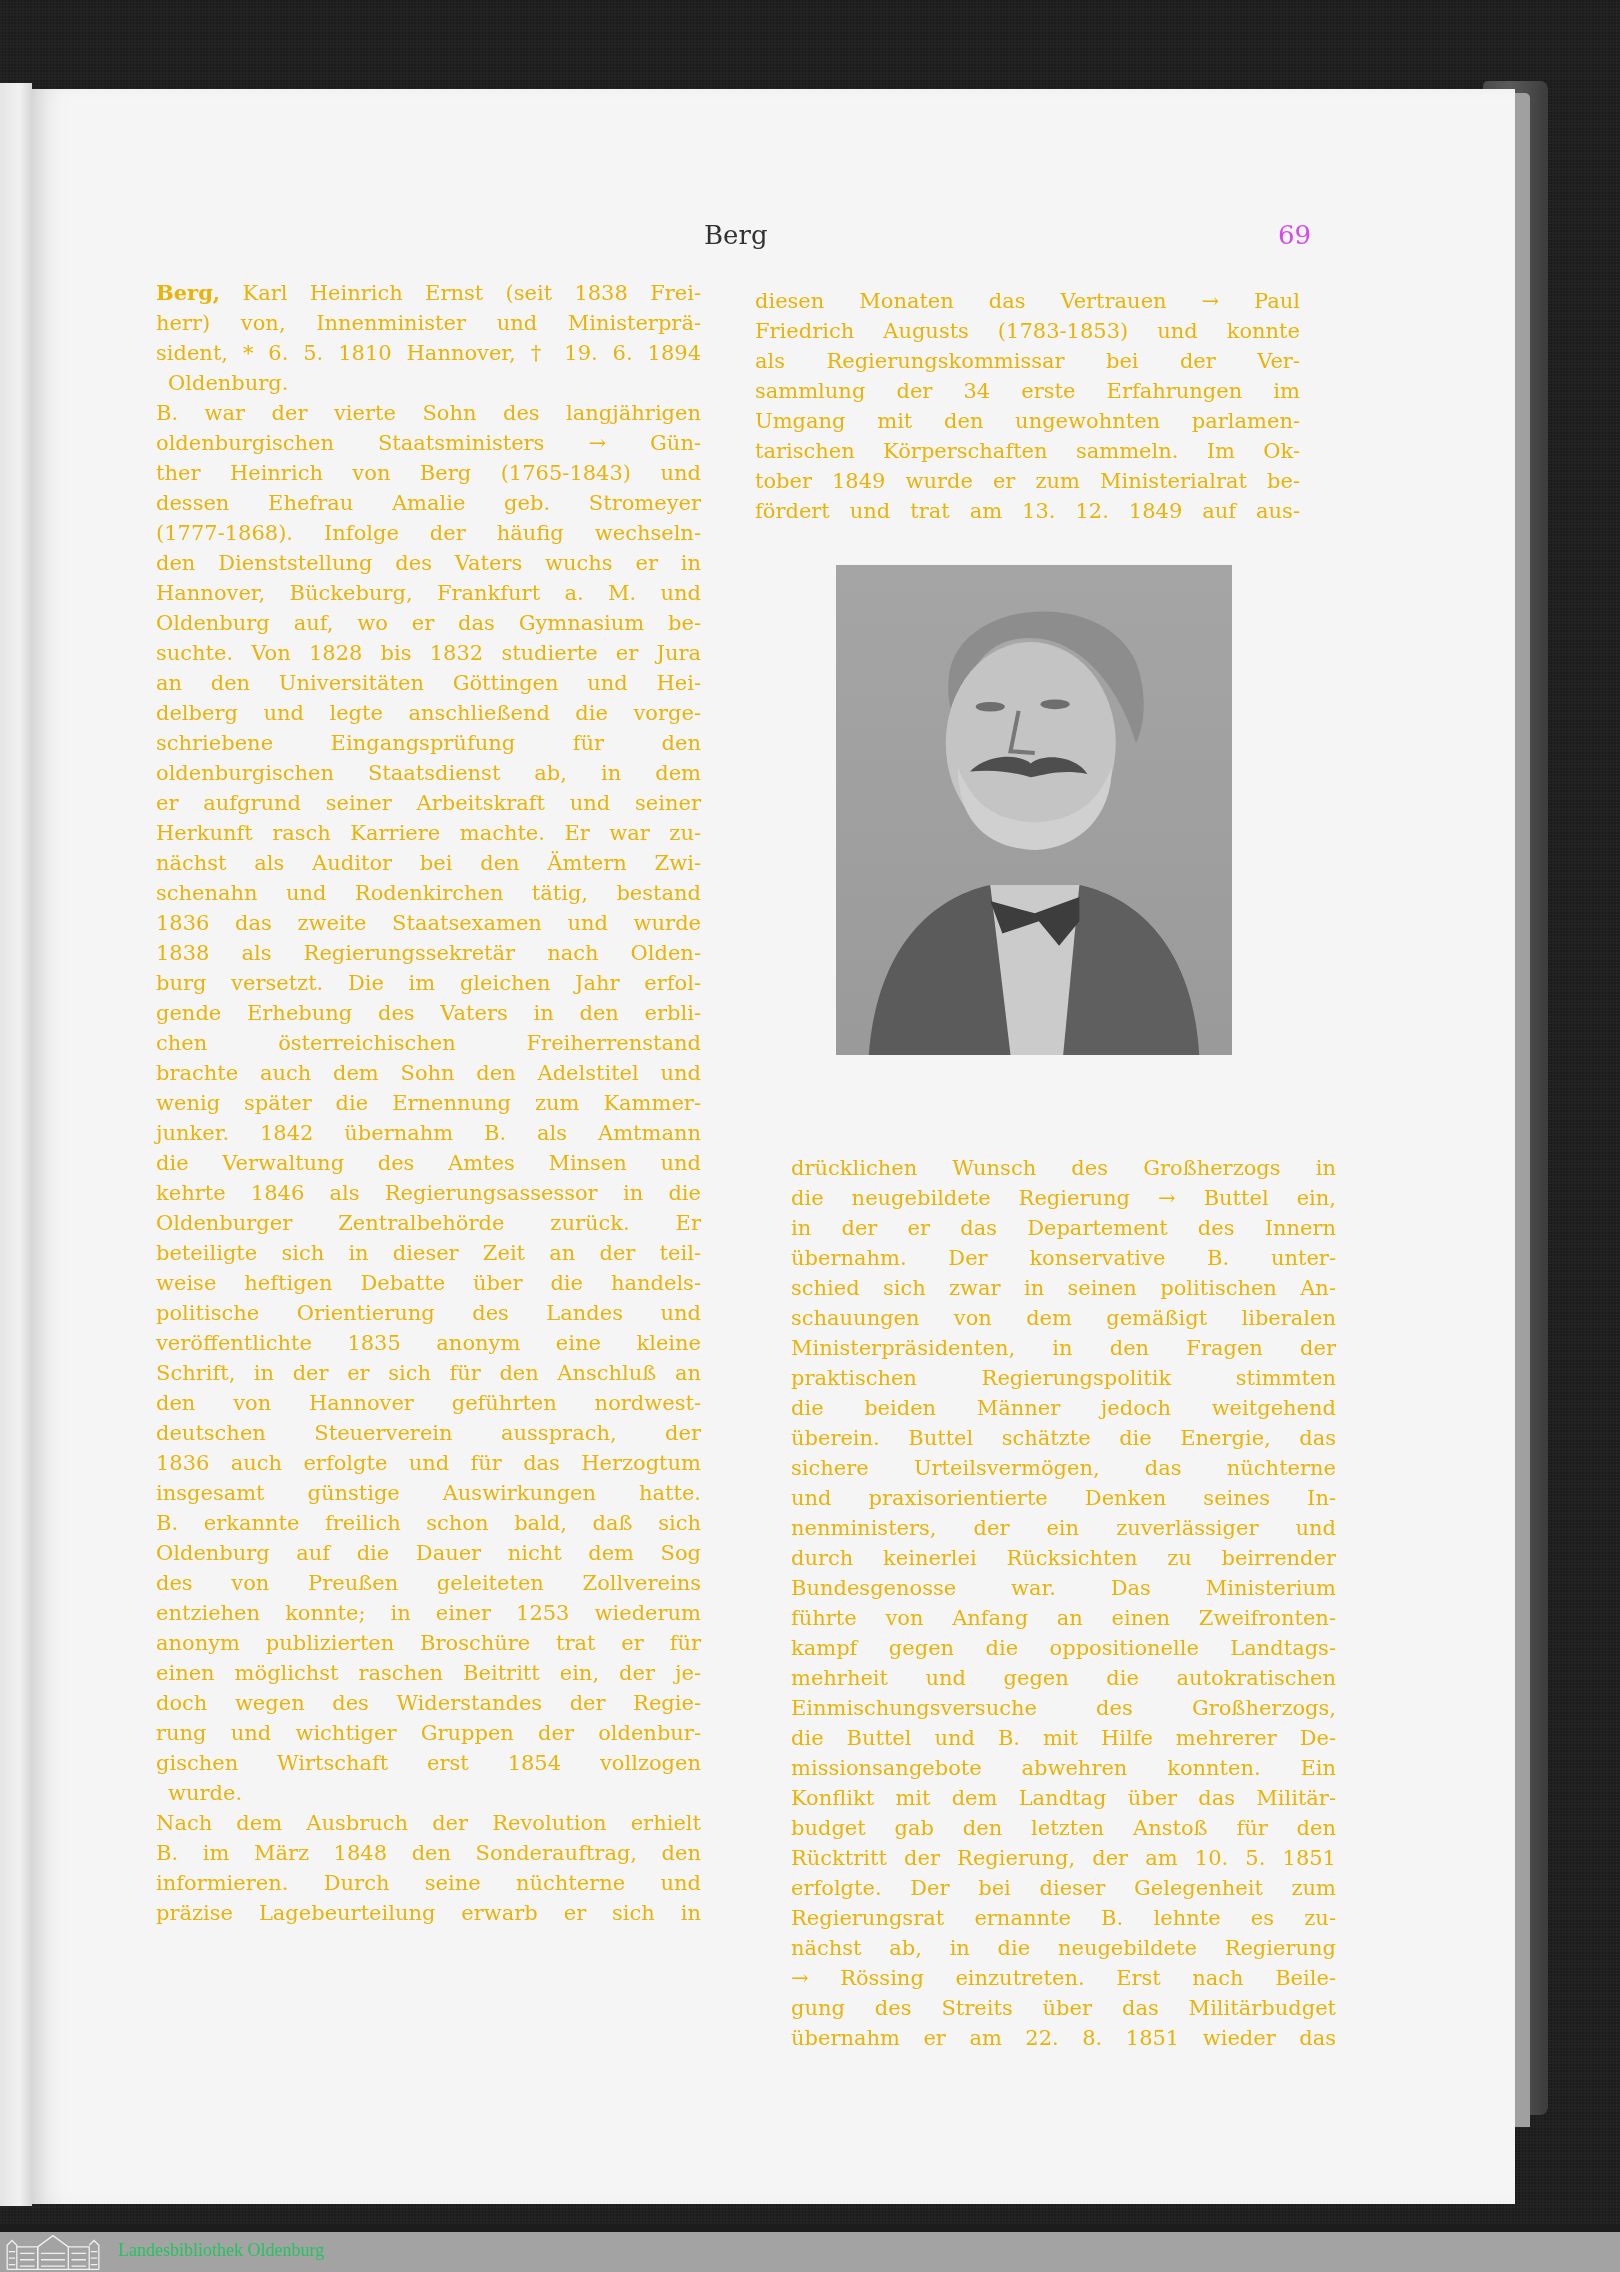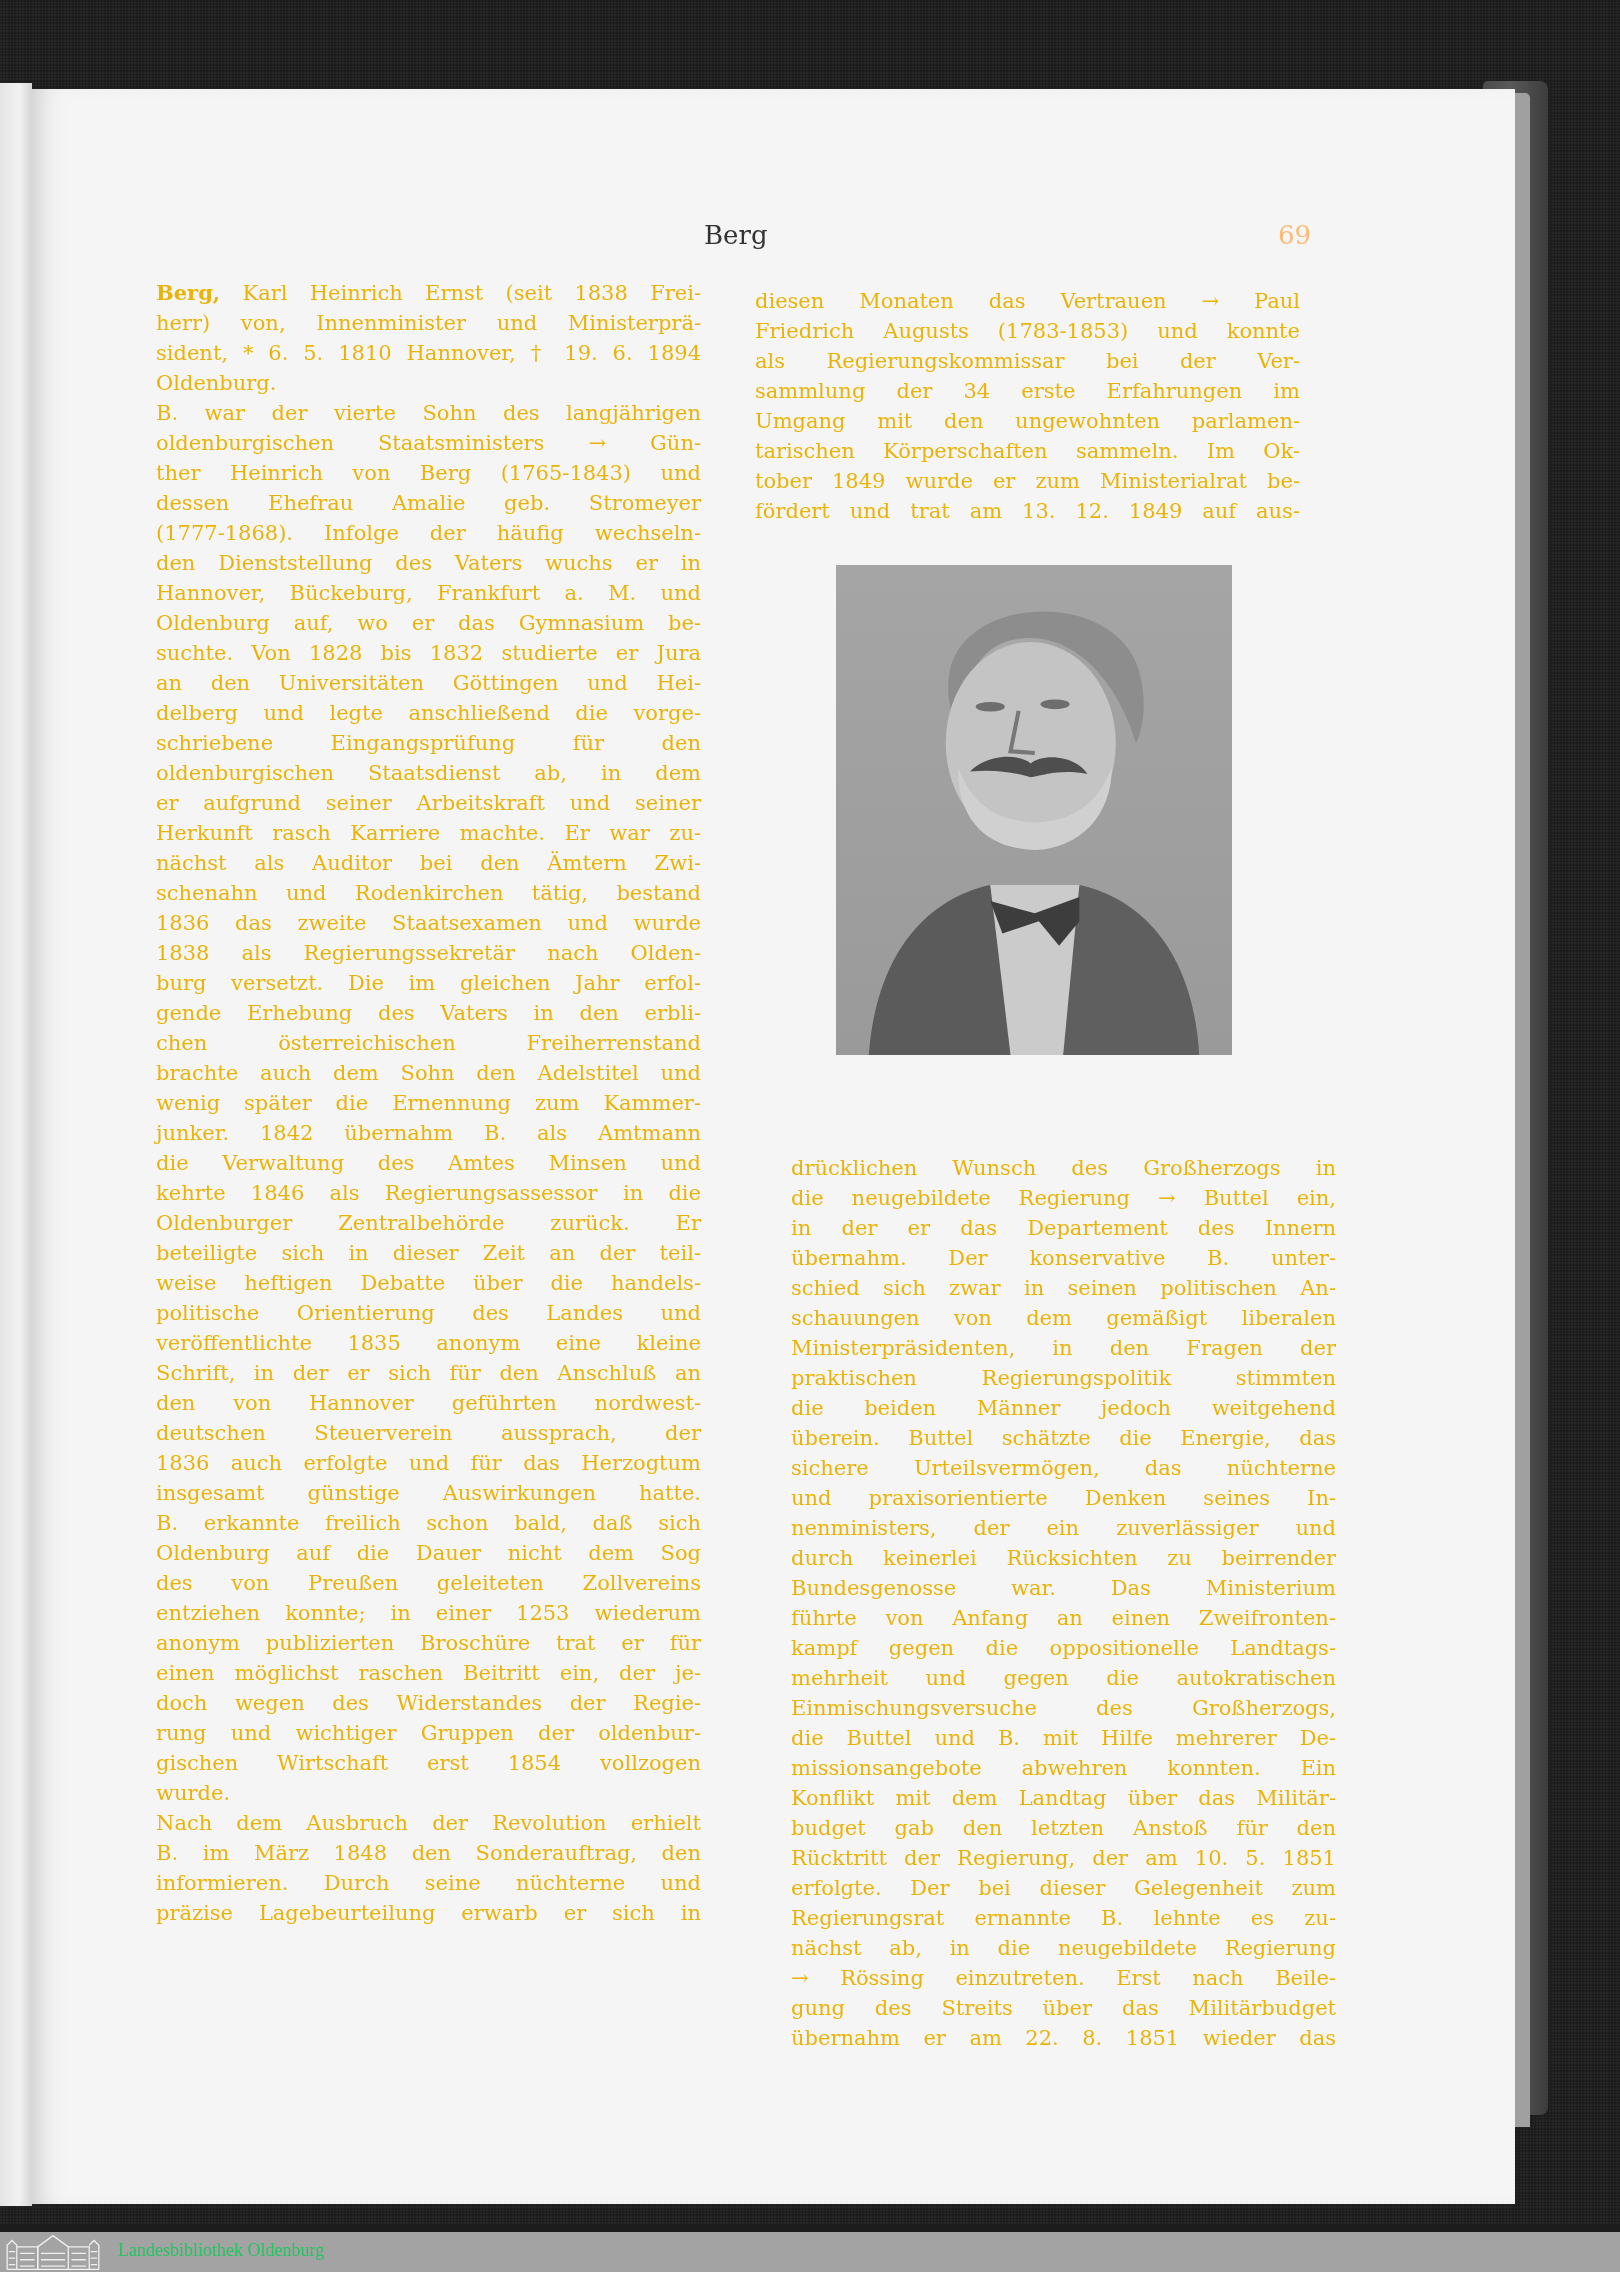--- a/index.html
+++ b/index.html
@@ -39,31 +39,31 @@
   }
   .running-header {
     position: absolute; top: 220px; left: 0; width: 1611px; height: 41px;
   }
   .header-title {
     position: absolute; left: 704px; top: 0;
     font-size: 26px; color: #333;
   }
   .page-number {
     position: absolute; left: 1278px; top: 0;
-    font-size: 26px; color: #fdba74;
+    font-size: 26px; color: #d946ef;
   }
   .column {
     position: absolute; width: 545px;
     font-size: 21px; line-height: 30px; color: #eab308;
   }
   .column .line {
     display: block; text-align: justify; text-align-last: justify;
     white-space: nowrap; height: 30px; overflow: visible;
   }
-  .column .line.last { text-align-last: left; }
+  .column .line.last { text-align-last: left; margin-left: 12px; }
   .col-left { left: 156px; top: 278px; }
   .col-right-top { left: 755px; top: 286px; }
   .col-right-bottom { left: 755px; top: 1153px; margin-left: 36px; }
   .entry-name { font-weight: bold; }
   .portrait {
     position: absolute; left: 836px; top: 565px; width: 396px; height: 490px;
     background:
       radial-gradient(ellipse 97px 122px at 47% 32%, #c9c9c9 0%, #b7b7b7 55%, transparent 70%),
       radial-gradient(ellipse 211px 186px at 50% 98%, #616161 0%, #707070 55%, transparent 75%),
       radial-gradient(ellipse 49px 138px at 50% 90%, #cfcfcf 0%, #c2c2c2 60%, transparent 80%),

